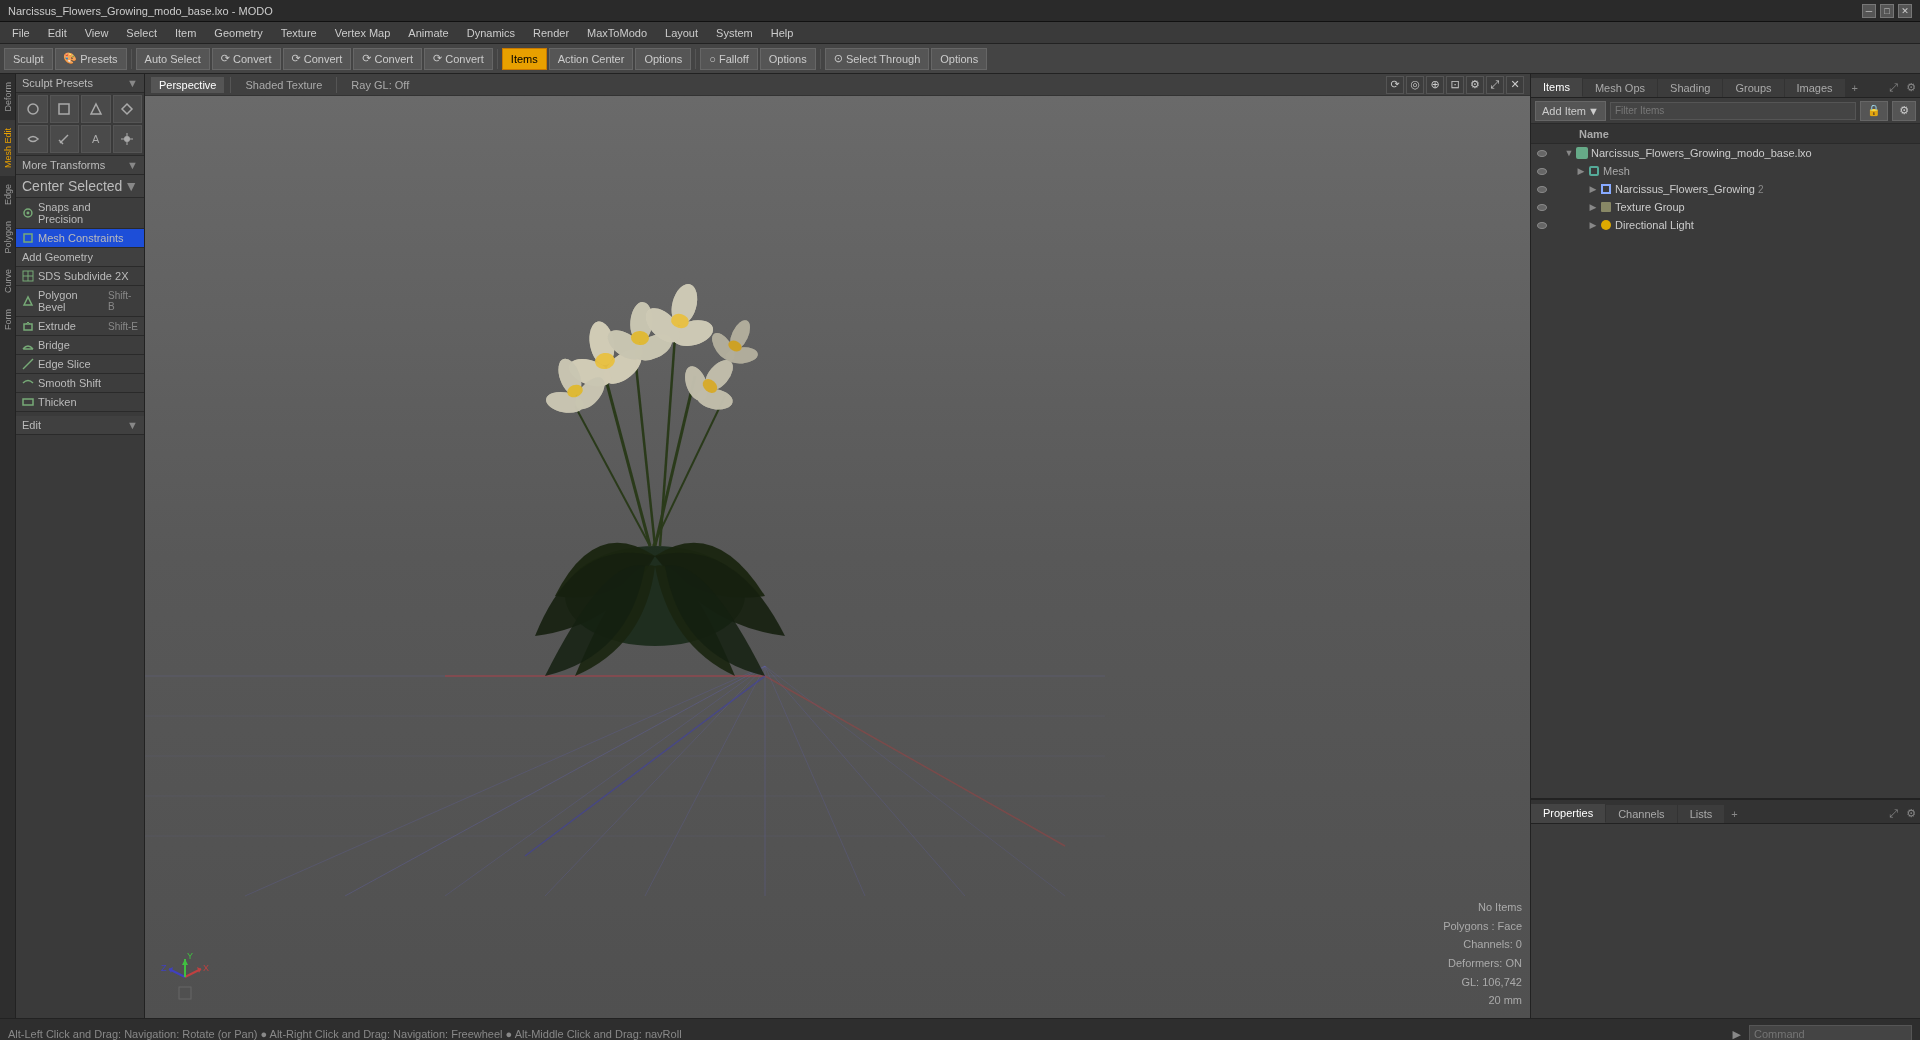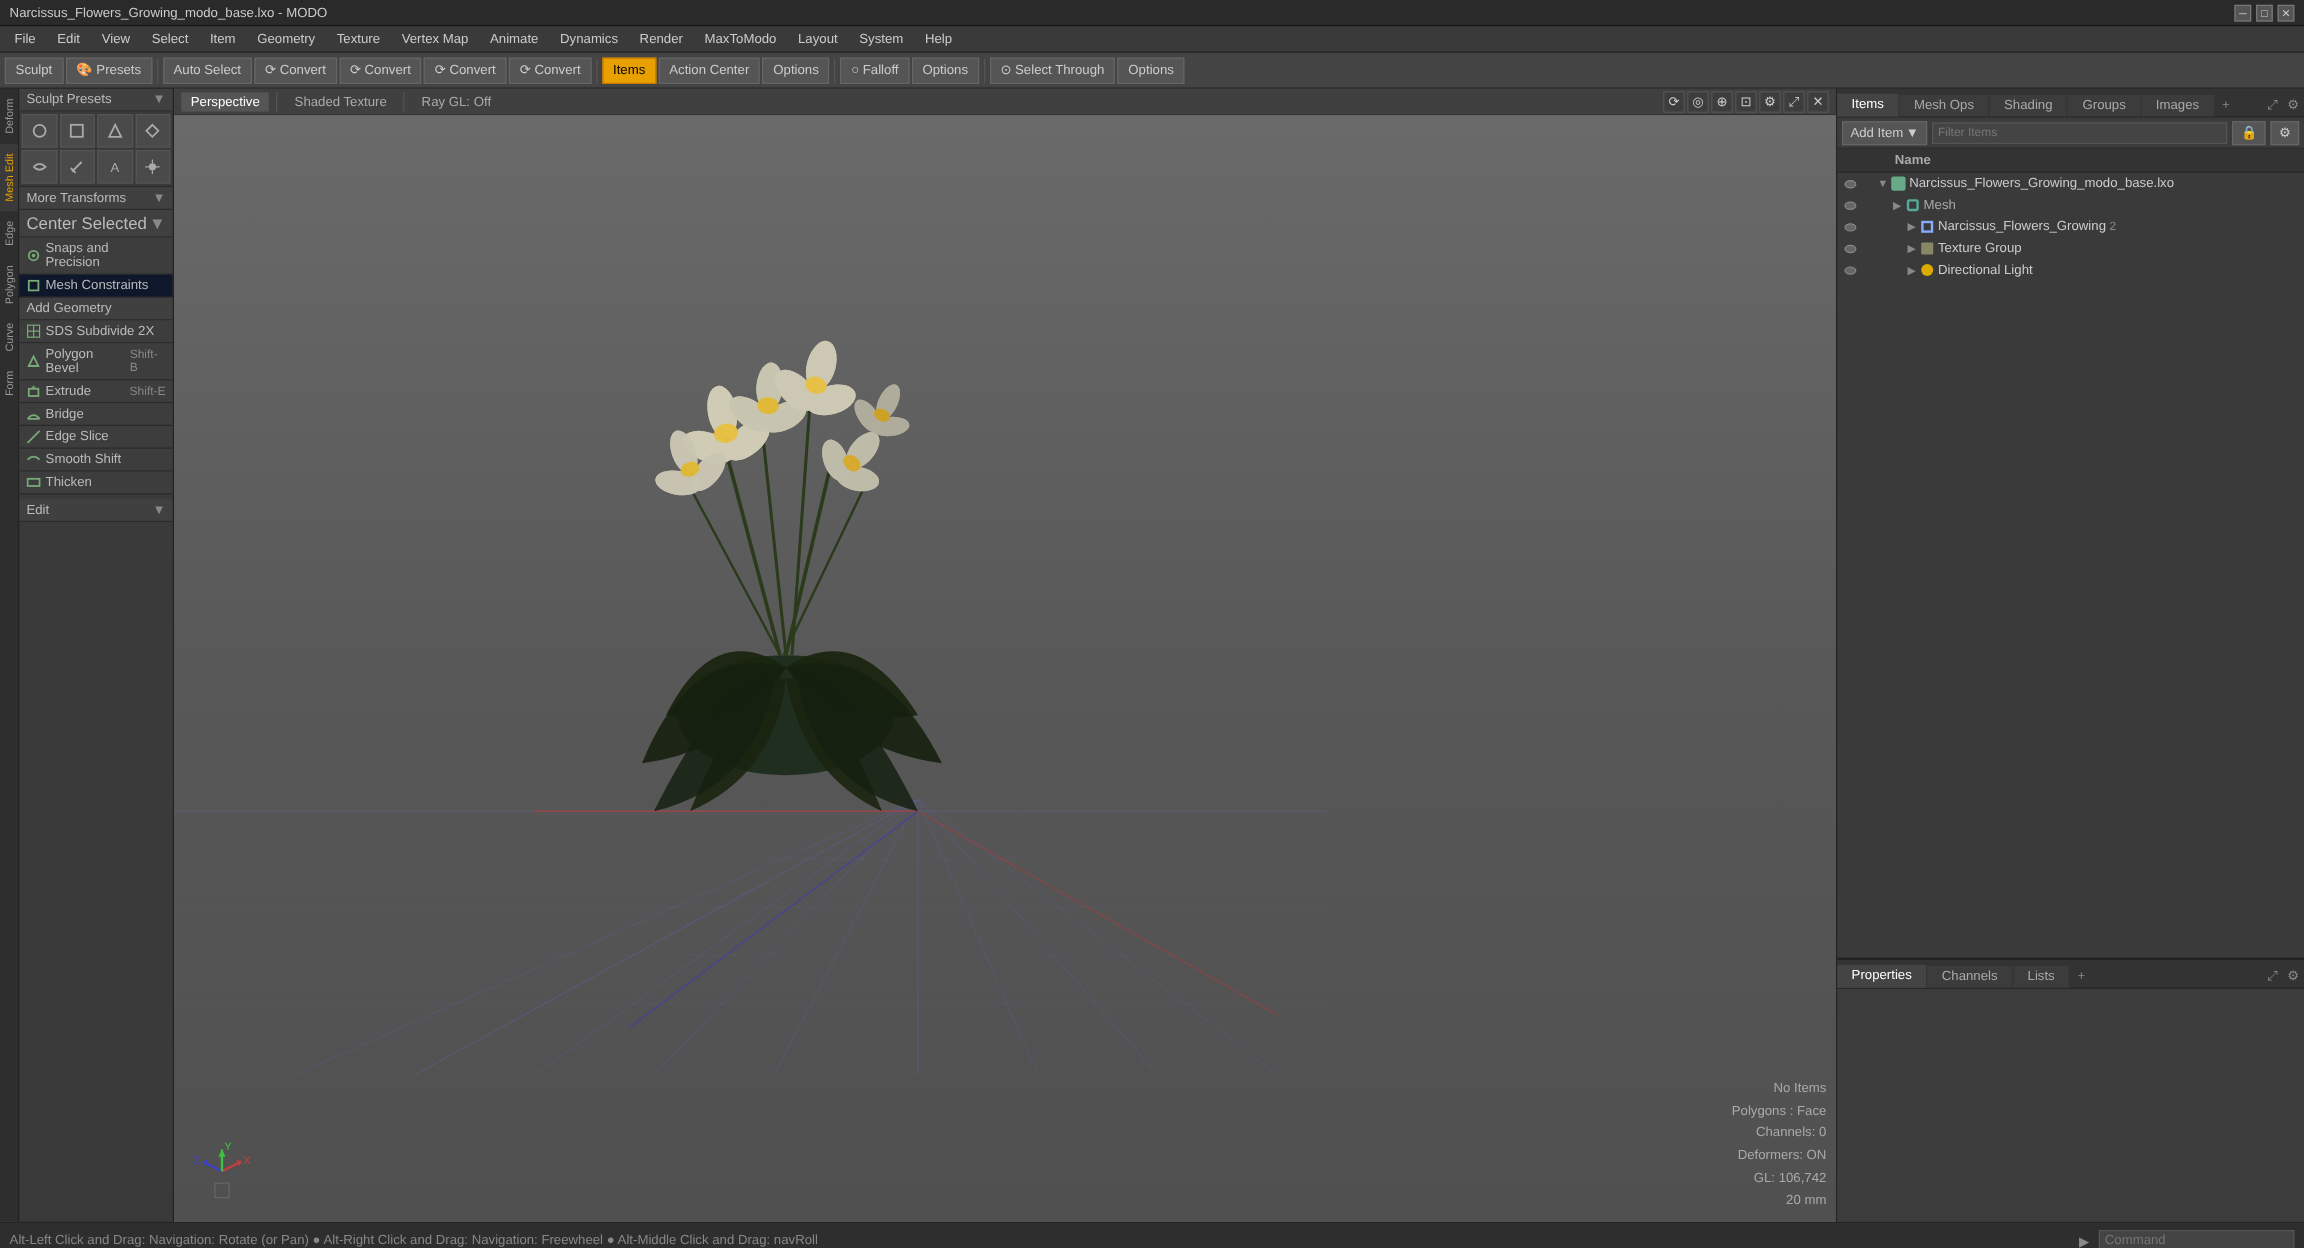--- a/index.html
+++ b/index.html
@@ -294,21 +294,21 @@
           <span style="margin-left:auto; color:#888;">▼</span>
         </div>
 
         <div style="padding:3px 6px; font-size:11px; color:#bbb; border-bottom:1px solid #2a2a2a; background:#3d3d3d; display:flex; align-items:center; cursor:pointer;">
           <svg width="12" height="12" viewBox="0 0 12 12" style="margin-right:4px;">
               <circle cx="6" cy="6" r="4" fill="none" stroke="#7a7" stroke-width="1.5"></circle>
               <circle cx="6" cy="6" r="1.5" fill="#7a7"></circle>
             </svg>
           <span>Snaps and Precision</span>
         </div>
-        <div style="padding:3px 6px; font-size:11px; color:#bbb; border-bottom:1px solid #2a2a2a; background:#0f172a; display:flex; align-items:center; cursor:pointer;">
+        <div style="padding:3px 6px; font-size:11px; color:#bbb; border-bottom:1px solid #2a2a2a; background:#1d4ed8; display:flex; align-items:center; cursor:pointer;">
           <svg width="12" height="12" viewBox="0 0 12 12" style="margin-right:4px;">
               <rect x="2" y="2" width="8" height="8" fill="none" stroke="#7a7" stroke-width="1.5"></rect>
             </svg>
           <span>Mesh Constraints</span>
         </div>
 
         <div style="background:#404040; padding:3px 6px; font-size:11px; color:#bbb; border-bottom:1px solid #2a2a2a; display:flex; align-items:center; cursor:pointer;">
           <span>Add Geometry</span>
         </div>
 

